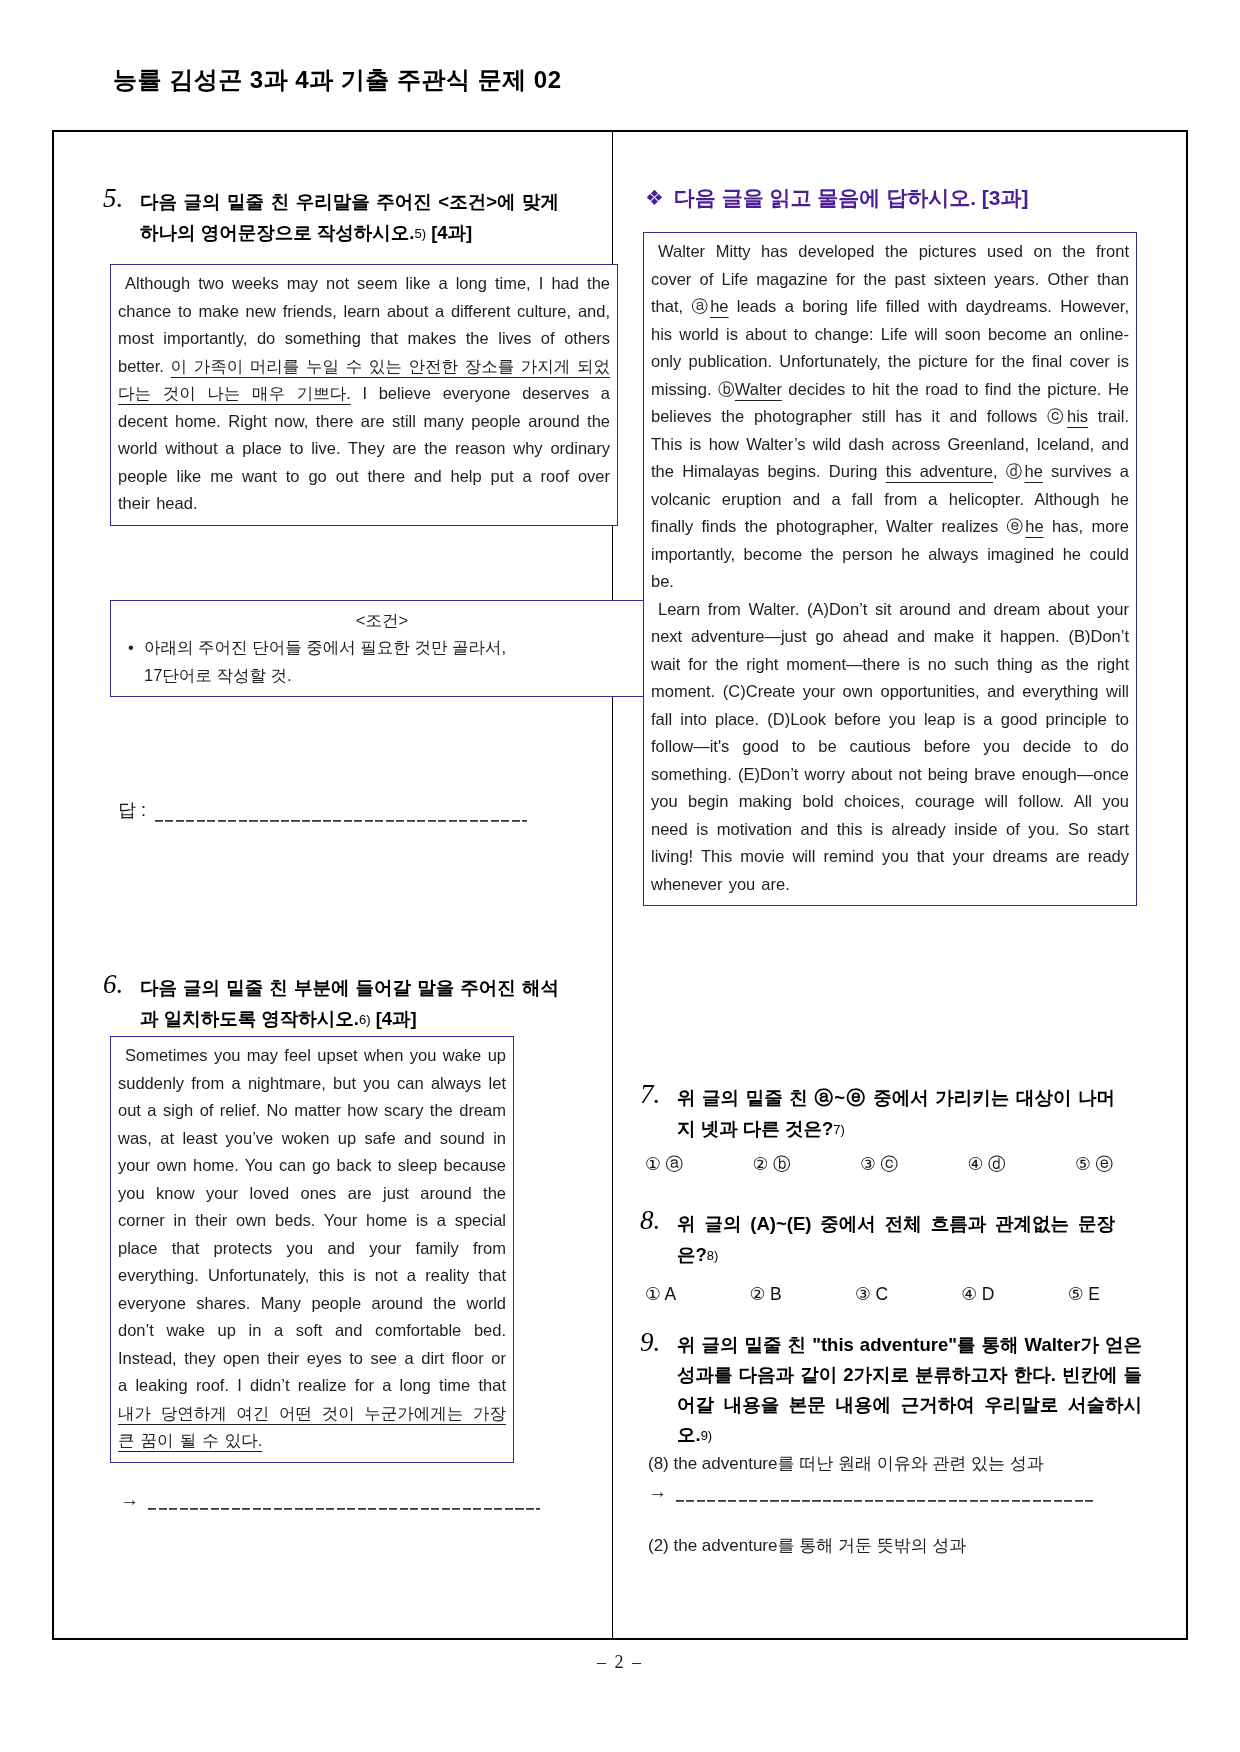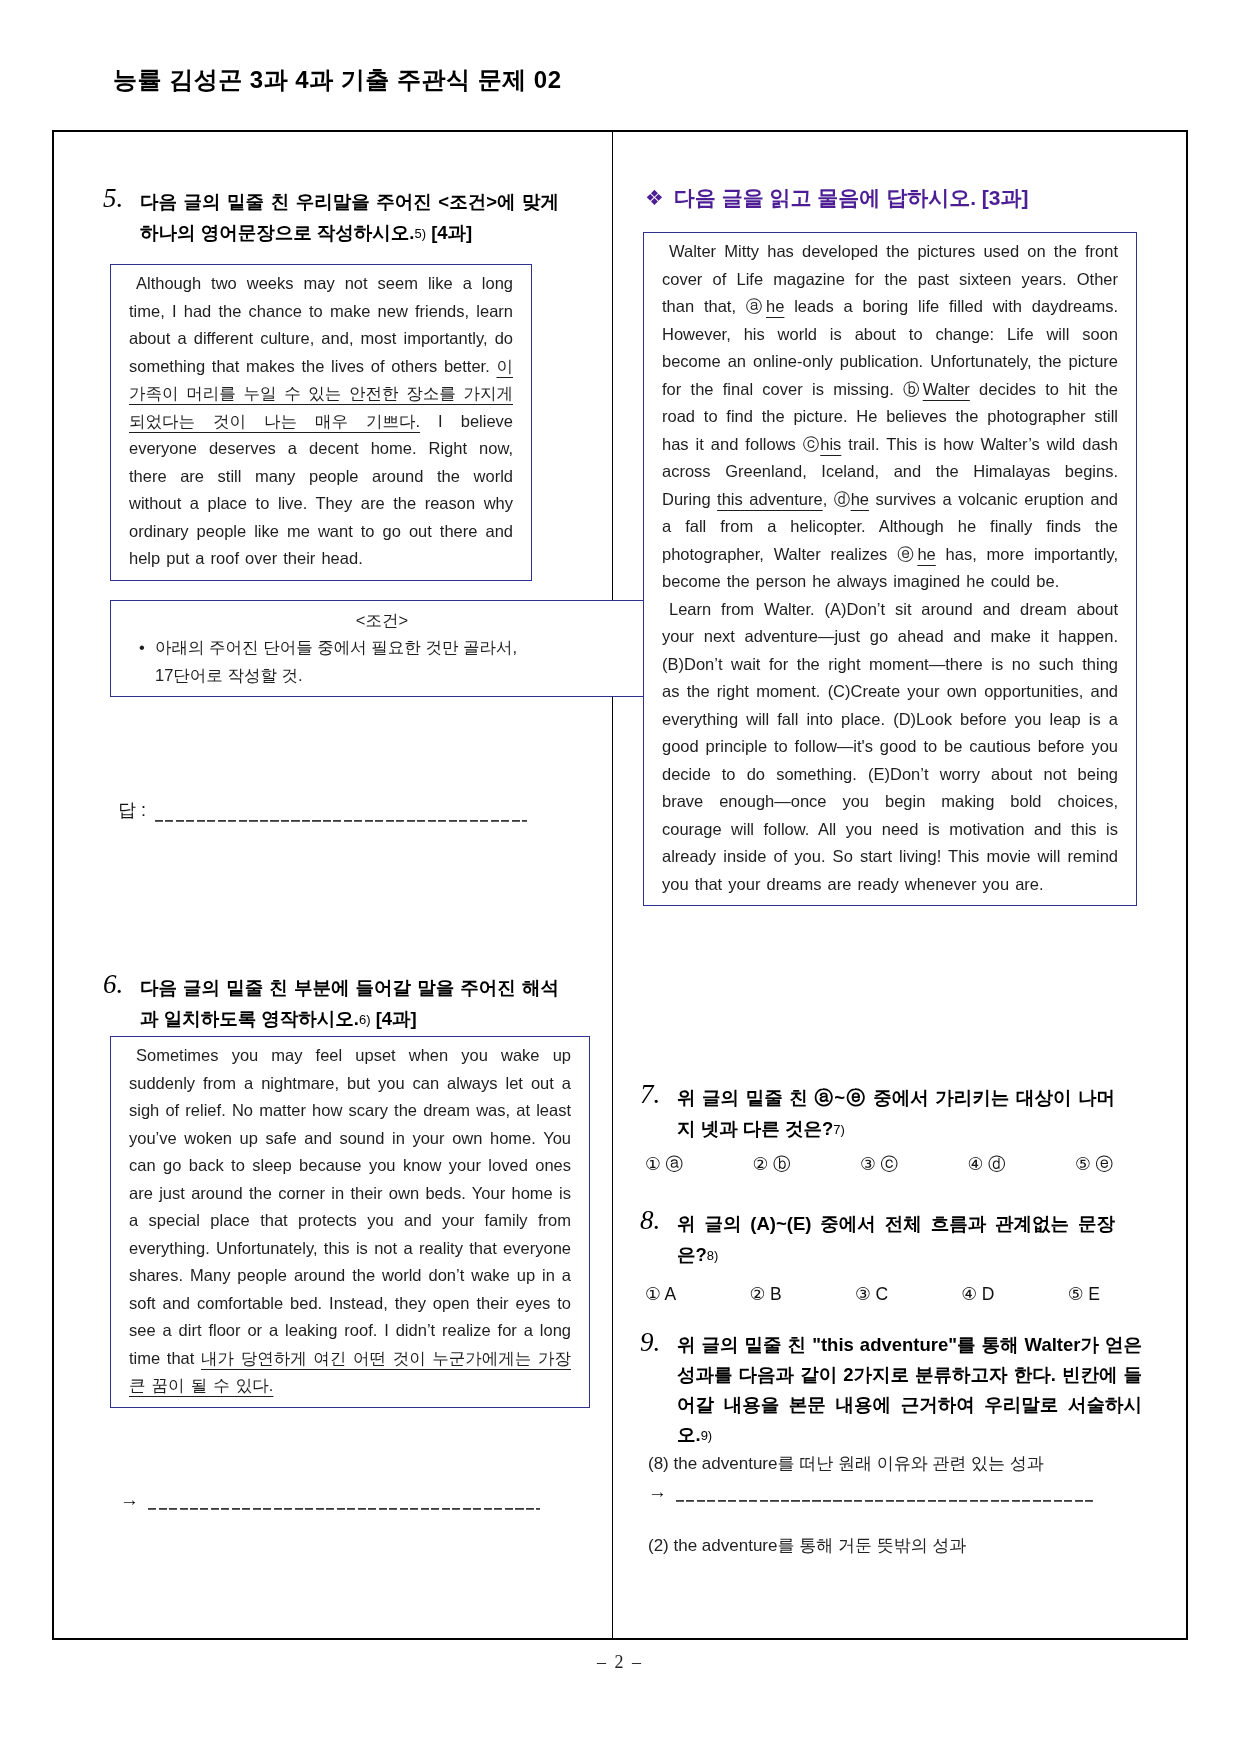--- a/index.html
+++ b/index.html
@@ -19,21 +19,21 @@
   .qnum{position:absolute;left:0;top:-3px;
     font-family:"Liberation Serif","DejaVu Serif",serif;
     font-style:italic;font-size:27px;color:#000;}
   .qtext{margin:0;padding-left:37px;font-weight:700;font-size:18.5px;
     line-height:31px;color:#000;text-align:justify;}
   .fn{font-size:13px;font-weight:400;position:relative;top:-1px;}
   .lesson{font-weight:700;}
 
   
   .pbox{position:absolute;border:1.6px solid #2e3192;background:#fff;
-    padding:5px 18px 7px;box-sizing:border-box;}
+    padding:5px 7px 7px;box-sizing:border-box;}
   .ptext{margin:0;font-size:16.5px;line-height:27.5px;text-align:justify;
     color:#1e1e1e;word-spacing:1.5px;}
   .indent{text-indent:7px;}
   .u{text-decoration:underline;text-underline-offset:5px;text-decoration-thickness:1.2px;}
 
   
   .cond-title{text-align:center;font-size:16.5px;line-height:28px;color:#1e1e1e;}
   .cond-bullet{display:flex;font-size:16.5px;line-height:27.5px;color:#1e1e1e;}
   .bullet-dot{width:26px;text-align:center;flex:none;}
   .cond-bullet-text{flex:1;}
@@ -66,21 +66,21 @@
 <h1 class="header-title">능률 김성곤 3과 4과 기출 주관식 문제 02</h1>
 
 <div class="outer-box"></div>
 <div class="col-divider"></div>
 
 <section class="q" style="left:103px;top:186px;width:456px">
   <span class="qnum">5.</span>
   <p class="qtext"><span>다음 글의 밑줄 친 우리말을 주어진 &lt;조건&gt;에 맞게 하나의 영어문장으로 작성하시오.</span><span class="fn">5)</span> <span class="lesson">[4과]</span></p>
 </section>
 
-<div class="pbox" style="left:110px;top:264px;width:422px">
+<div class="pbox" style="left:110px;top:264px;width:508px">
   <p class="ptext indent"><span>Although two weeks may not seem like a long time, I had the chance to make new friends, learn about a different culture, and, most importantly, do something that makes the lives of others better. </span><span class="u">이 가족이 머리를 누일 수 있는 안전한 장소를 가지게 되었다는 것이 나는 매우 기쁘다.</span><span> I believe everyone deserves a decent home. Right now, there are still many people around the world without a place to live. They are the reason why ordinary people like me want to go out there and help put a roof over their head.</span></p>
 </div>
 
 <div class="pbox" style="left:110px;top:600px;width:544px">
   <div class="cond-title">&lt;조건&gt;</div>
   <div class="cond-bullet">
     <span class="bullet-dot">•</span>
     <span class="cond-bullet-text"><span>아래의 주어진 단어들 중에서 필요한 것만 골라서,</span><br><span>17단어로 작성할 것.</span></span>
   </div>
 </div>
@@ -88,21 +88,21 @@
 <div class="answer-row" style="left:118px;top:798px">
   <span>답 :</span>
   <span class="blank" style="width:372px"></span>
 </div>
 
 <section class="q" style="left:103px;top:972px;width:456px">
   <span class="qnum">6.</span>
   <p class="qtext"><span>다음 글의 밑줄 친 부분에 들어갈 말을 주어진 해석과 일치하도록 영작하시오.</span><span class="fn">6)</span> <span class="lesson">[4과]</span></p>
 </section>
 
-<div class="pbox" style="left:110px;top:1036px;width:480px">
+<div class="pbox" style="left:110px;top:1036px;width:404px">
   <p class="ptext indent"><span>Sometimes you may feel upset when you wake up suddenly from a nightmare, but you can always let out a sigh of relief. No matter how scary the dream was, at least you’ve woken up safe and sound in your own home. You can go back to sleep because you know your loved ones are just around the corner in their own beds. Your home is a special place that protects you and your family from everything. Unfortunately, this is not a reality that everyone shares. Many people around the world don’t wake up in a soft and comfortable bed. Instead, they open their eyes to see a dirt floor or a leaking roof. I didn’t realize for a long time that </span><span class="u">내가 당연하게 여긴 어떤 것이 누군가에게는 가장 큰 꿈이 될 수 있다.</span></p>
 </div>
 
 <div class="answer-row" style="left:120px;top:1490px">
   <span class="arrow">→</span>
   <span class="blank" style="width:392px"></span>
 </div>
 
 <div class="directive" style="left:645px;top:184px;width:492px">
   <span class="diamond">❖</span><span>다음 글을 읽고 물음에 답하시오.</span> <span>[3과]</span>

